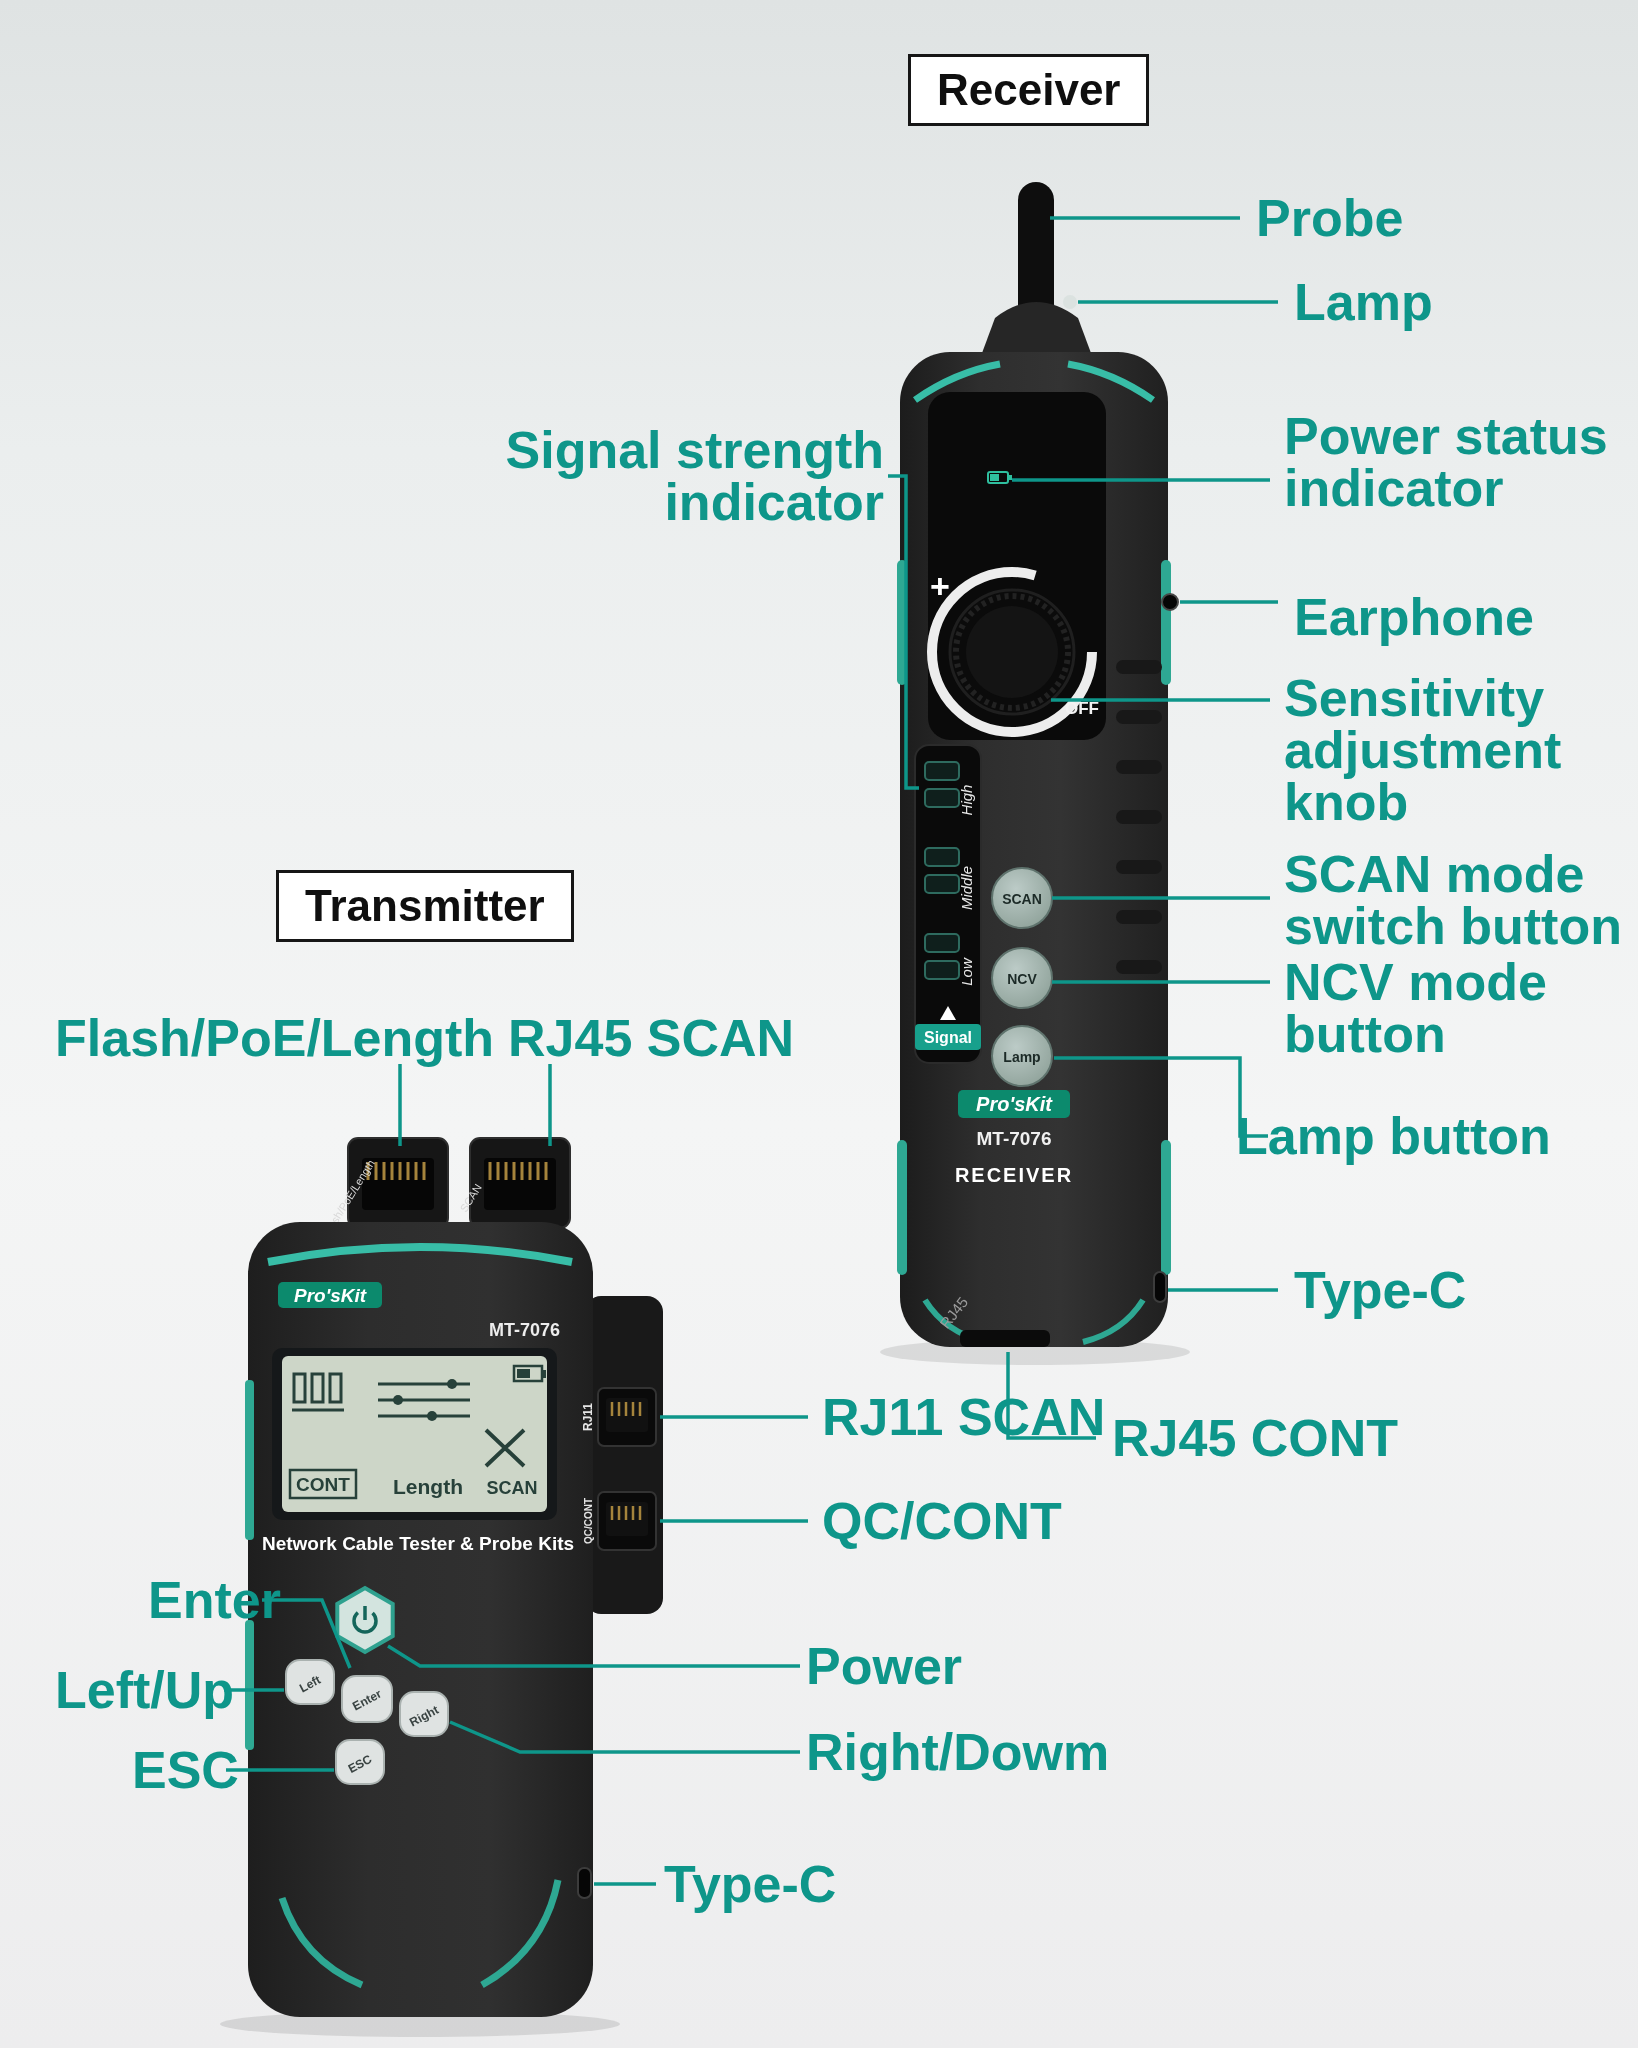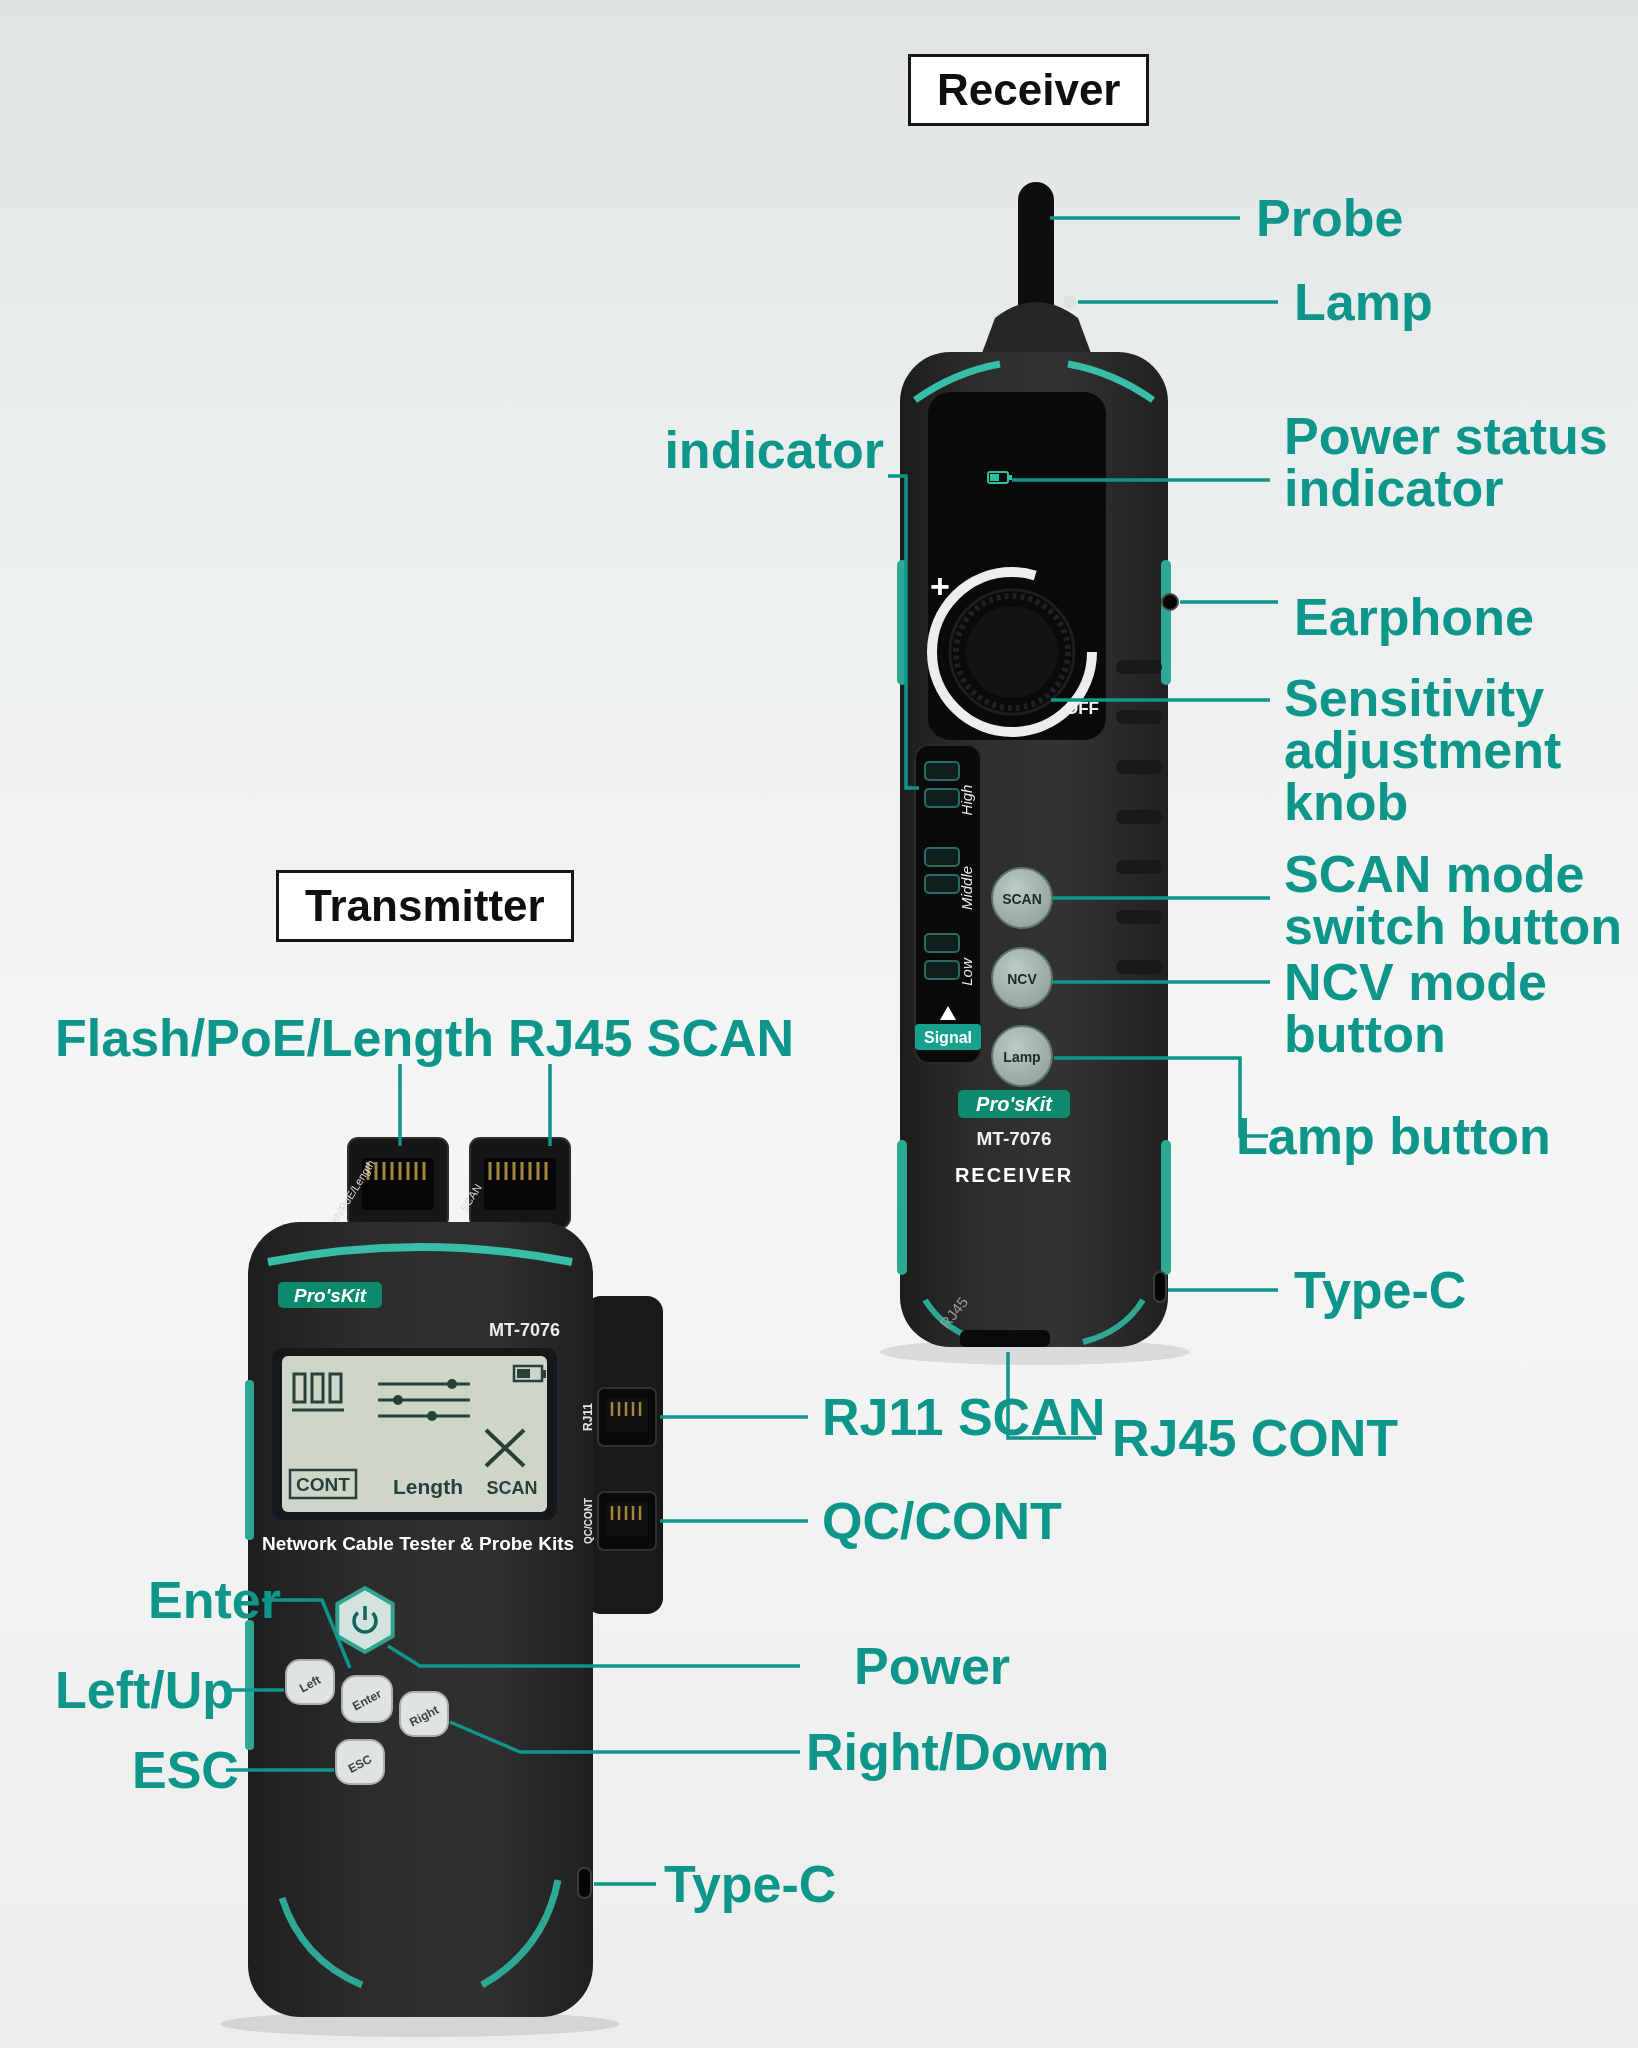--- a/index.html
+++ b/index.html
@@ -263,27 +263,28 @@
     <div>knob</div>
   </div>
   <div class="callout" style="left:1284px;top:956px;">
     <div>NCV mode</div>
     <div>button</div>
   </div>
   <div class="callout" style="left:1236px;top:1110px;text-align:center;">Lamp button</div>
   <div class="callout" style="left:1294px;top:1264px;">Type-C</div>
   <div class="callout" style="left:1112px;top:1412px;">RJ45 CONT</div>
   <div class="callout right-align" style="left:500px;top:424px;width:384px;">
+    <div>Signal strength</div>
     <div>indicator</div>
   </div>
 
   <div class="callout" style="left:55px;top:1012px;">Flash/PoE/Length</div>
   <div class="callout" style="left:508px;top:1012px;">RJ45 SCAN</div>
   <div class="callout" style="left:822px;top:1391px;">RJ11 SCAN</div>
   <div class="callout" style="left:822px;top:1495px;">QC/CONT</div>
   <div class="callout" style="left:148px;top:1574px;">Enter</div>
   <div class="callout" style="left:55px;top:1664px;">Left/Up</div>
   <div class="callout" style="left:132px;top:1744px;">ESC</div>
-  <div class="callout" style="left:806px;top:1640px;margin-left:48px;">Power</div>
+  <div class="callout" style="left:806px;top:1640px;">Power</div>
   <div class="callout" style="left:806px;top:1726px;">Right/Dowm</div>
   <div class="callout" style="left:664px;top:1858px;">Type-C</div>
 
 </div>
 
 </body></html>

